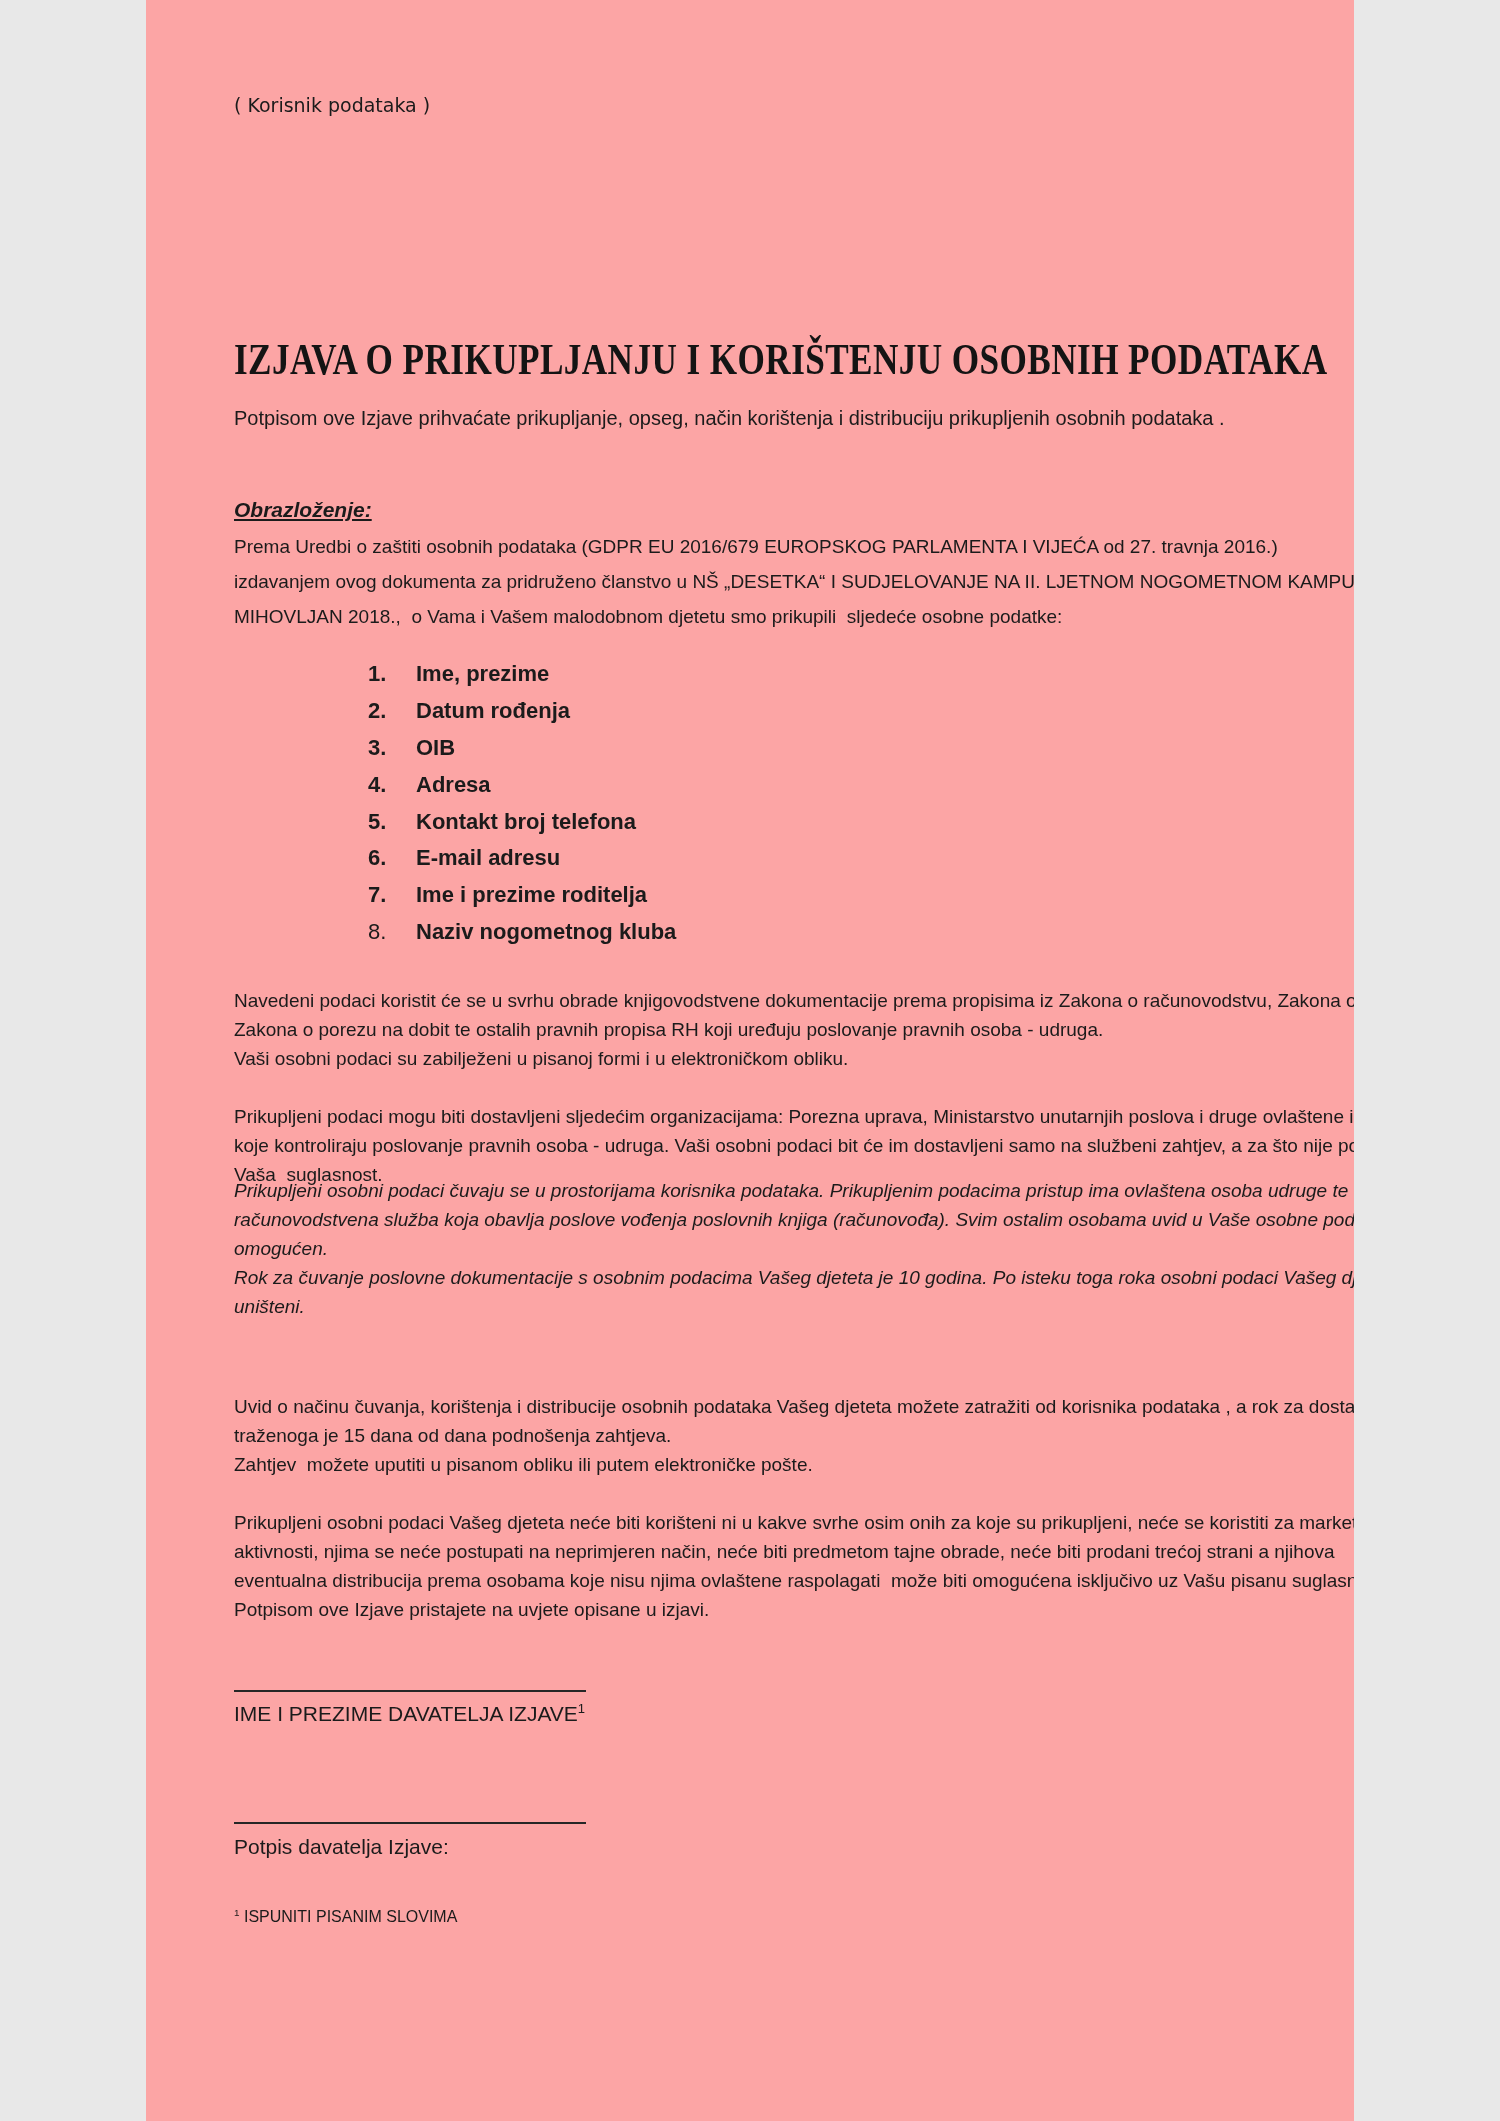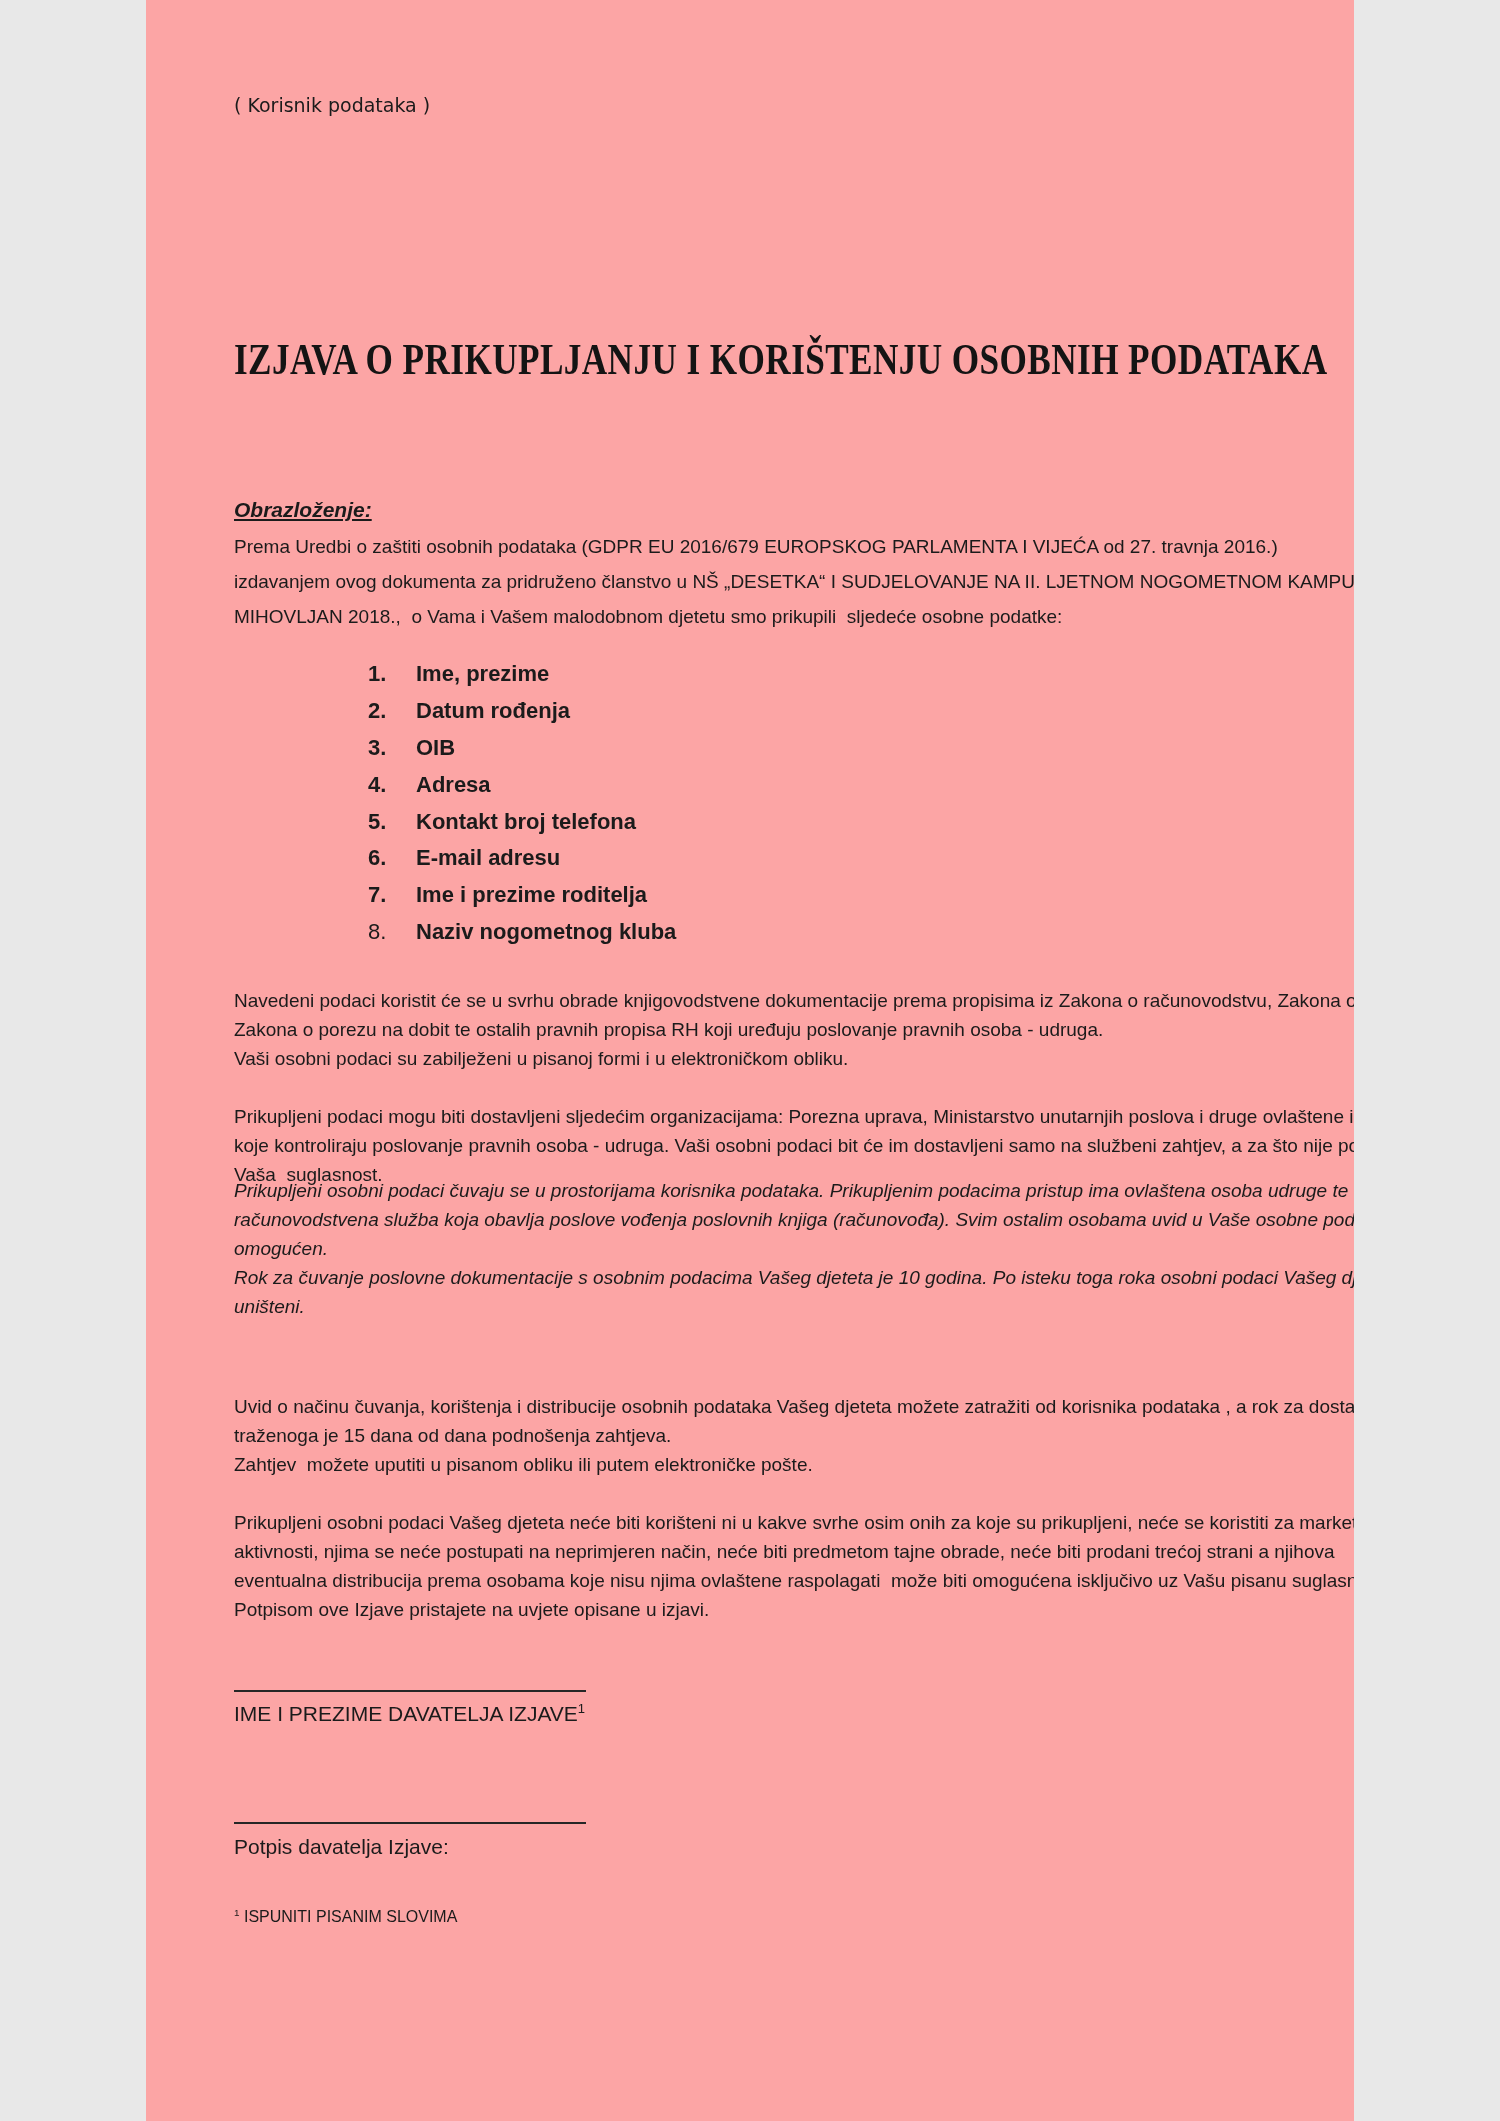--- a/index.html
+++ b/index.html
@@ -129,20 +129,21 @@
 <body>
 
 <div class="page">
 
   <div class="abs korisnik">( Korisnik podataka )</div>
 
 
 
   <div class="abs doc-title">IZJAVA O PRIKUPLJANJU I KORIŠTENJU OSOBNIH PODATAKA</div>
 
+  <div class="abs subtitle">Potpisom ove Izjave prihvaćate prikupljanje, opseg, način korištenja i distribuciju prikupljenih osobnih podataka .</div>
 
   <div class="abs explanation-heading">Obrazloženje:</div>
 
   <div class="abs explanation-intro">Prema Uredbi o zaštiti osobnih podataka (GDPR EU 2016/679 EUROPSKOG PARLAMENTA I VIJEĆA od 27. travnja 2016.)
 izdavanjem ovog dokumenta za pridruženo članstvo u NŠ „DESETKA“ I SUDJELOVANJE NA II. LJETNOM NOGOMETNOM KAMPU DINAMO –
 MIHOVLJAN 2018.,  o Vama i Vašem malodobnom djetetu smo prikupili  sljedeće osobne podatke:</div>
 
   <div class="abs collected-list">
     <div class="list-item">
       <span class="num">1.</span>

